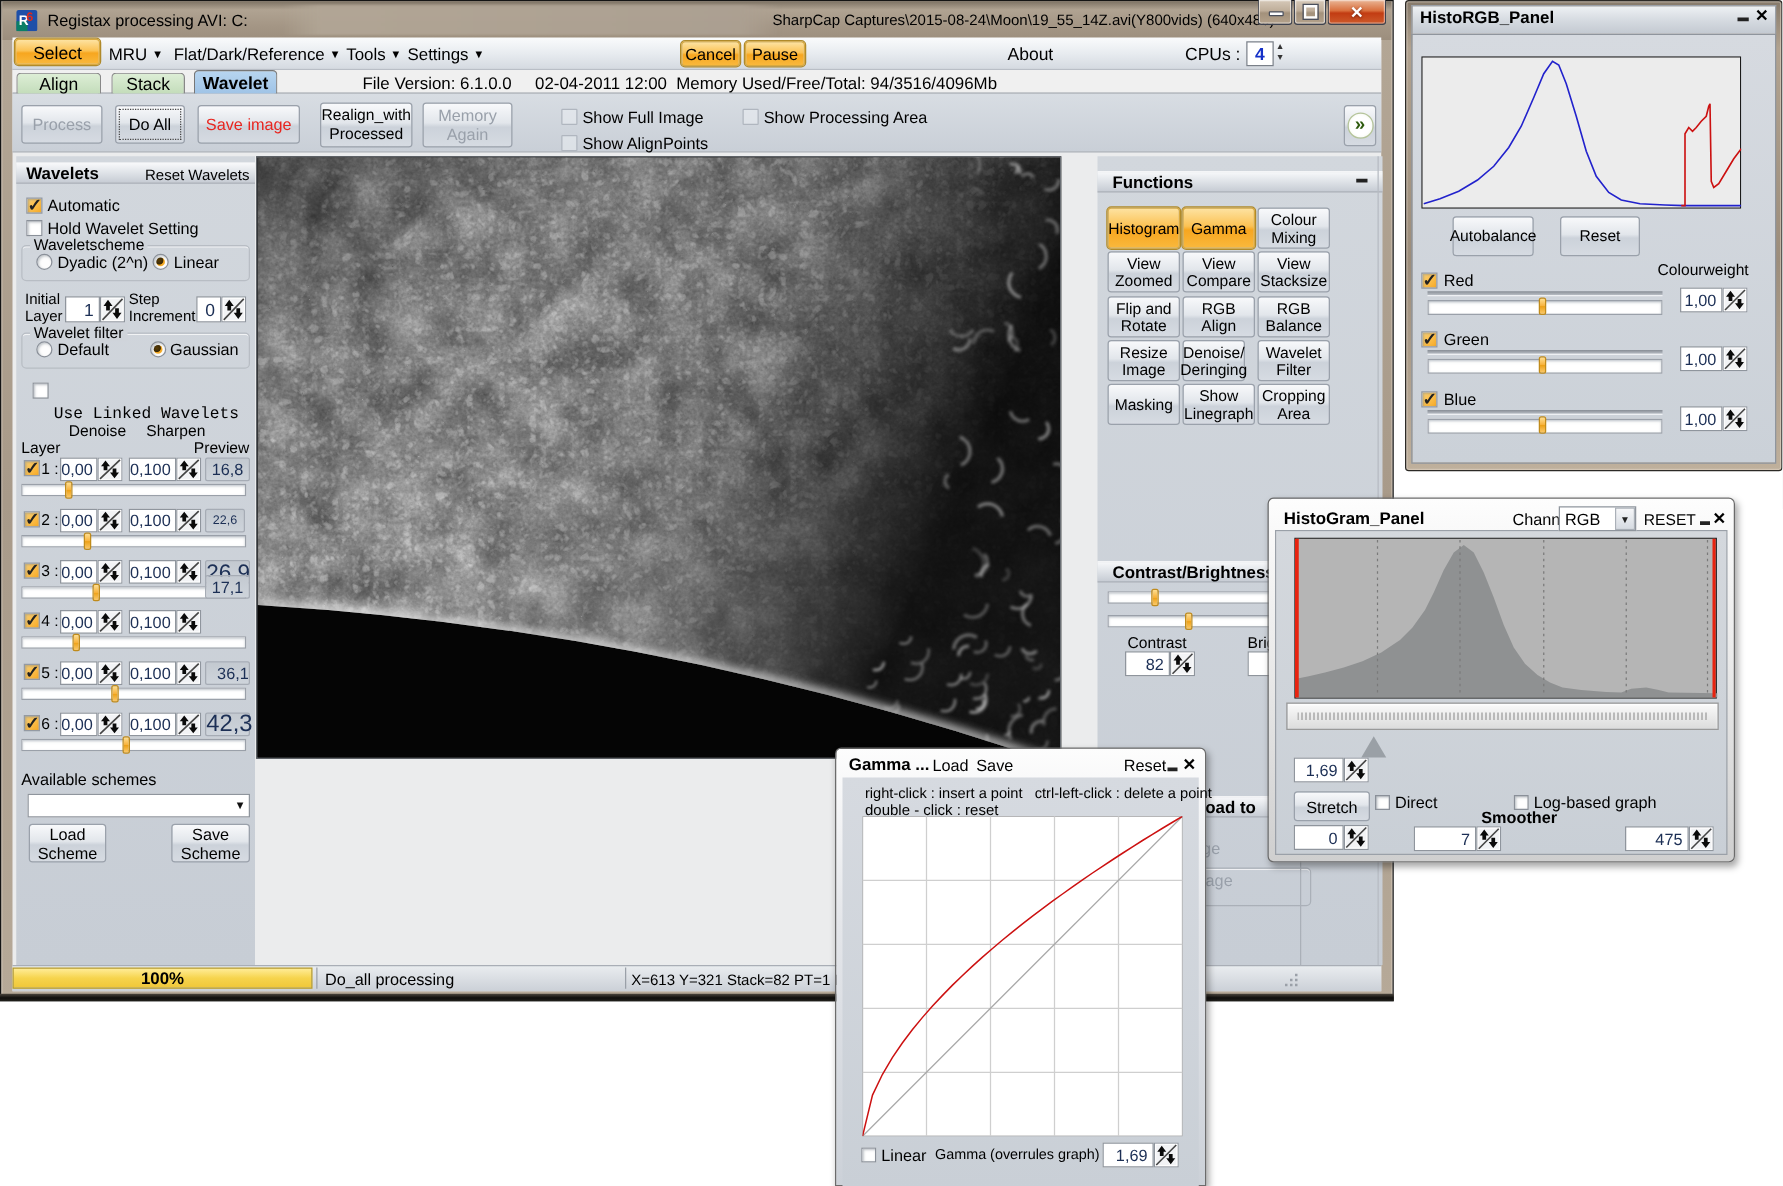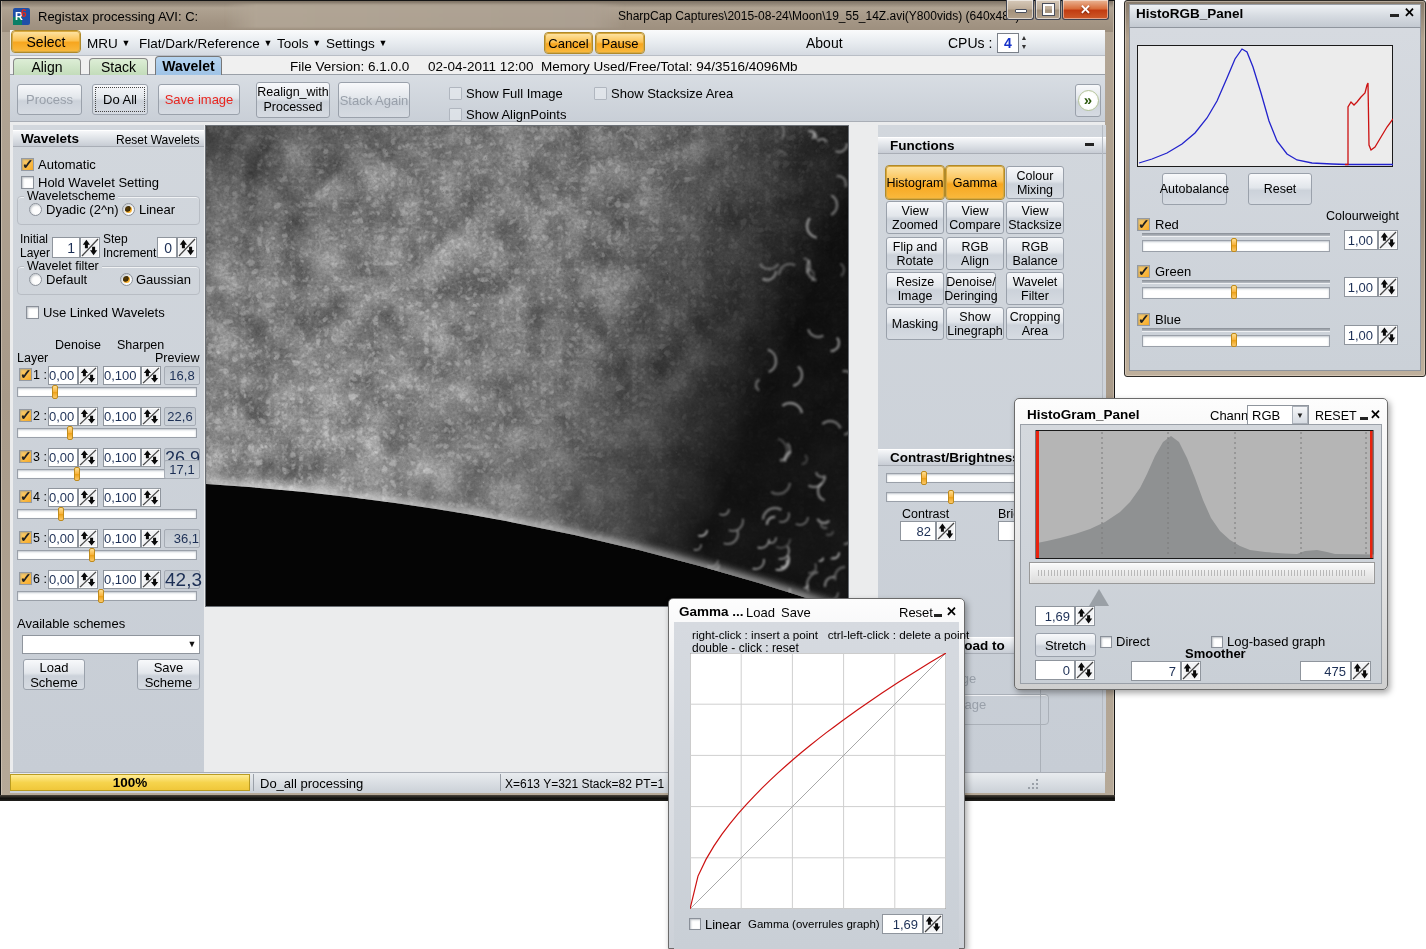--- a/index.html
+++ b/index.html
@@ -79,27 +79,27 @@
 <div class="abs" style="left:89px;top:58px;width:59px;height:17px;background:linear-gradient(180deg,#ddeed6,#c3dcba);border:1px solid #888;border-bottom:none;border-radius:4px 4px 0 0;text-align:center;font-size:14px;line-height:17px">Stack</div>
 <div class="abs" style="left:155px;top:56px;width:67px;height:19px;background:linear-gradient(180deg,#b7d5f0,#9fc3e6);border:1px solid #777;border-bottom:none;border-radius:4px 4px 0 0;text-align:center;font-size:14px;font-weight:bold;line-height:18px">Wavelet</div>
 <div class="t " style="left:290px;top:59px;font-size:13.5px">File Version: 6.1.0.0</div>
 <div class="t " style="left:428px;top:59px;font-size:13.5px">02-04-2011 12:00</div>
 <div class="t " style="left:541px;top:59px;font-size:13.5px">Memory Used/Free/Total: 94/3516/4096Mb</div>
 <div class="abs" style="left:10px;top:75px;width:1095px;height:47px;background:linear-gradient(180deg,#d8dde3 0%,#c9cfd7 100%);border-bottom:1px solid #a9aeb6"></div>
 <div class="btn dis" style="left:17px;top:84px;width:65px;height:31px;font-size:13px">Process</div>
 <div class="btn" style="left:92px;top:84px;width:56px;height:31px;font-size:13px"><span style="position:absolute;left:2px;top:2px;right:2px;bottom:2px;border:1px dotted #444"></span>Do All</div>
 <div class="btn" style="left:158px;top:84px;width:82px;height:31px;font-size:13px;color:#e8251f">Save image</div>
 <div class="btn" style="left:256px;top:82px;width:74px;height:36px;font-size:12.5px">Realign_with<br>Processed</div>
-<div class="btn dis" style="left:338px;top:82px;width:72px;height:36px;font-size:13px">Stack Again</div>
+<div class="btn dis" style="left:338px;top:82px;width:72px;height:36px;font-size:13px">Memory Again</div>
 <div class="abs" style="left:449px;top:87px;width:13px;height:13px;border:1px solid #b0b6bf;background:rgba(235,239,243,.55);border-radius:1px"></div>
 <div class="t " style="left:466px;top:86px;">Show Full Image</div>
 <div class="abs" style="left:449px;top:108px;width:13px;height:13px;border:1px solid #b0b6bf;background:rgba(235,239,243,.55);border-radius:1px"></div>
 <div class="t " style="left:466px;top:107px;">Show AlignPoints</div>
 <div class="abs" style="left:594px;top:87px;width:13px;height:13px;border:1px solid #b0b6bf;background:rgba(235,239,243,.55);border-radius:1px"></div>
-<div class="t " style="left:611px;top:86px;">Show Stacksize Area</div>
+<div class="t " style="left:611px;top:86px;">Show Processing Area</div>
 <div class="btn" style="left:1075px;top:84px;width:26px;height:33px">
     <span style="width:21px;height:21px;border-radius:50%;background:radial-gradient(circle,#ffffff 55%,#eef4e4 100%);border:1px solid #b5c49a;color:#2e5b0e;font-weight:bold;font-size:15px;line-height:18px">»</span>
   </div>
 <div class="abs" style="left:13px;top:125px;width:191px;height:647px;background:linear-gradient(180deg,#d2d7dd 0%,#c7cdd5 100%)"></div>
 <div class="hdr" style="left:13px;top:130px;width:191px;height:17px"></div>
 <div class="t " style="left:21px;top:131px;font-weight:bold;font-size:13.5px">Wavelets</div>
 <div class="t " style="left:116px;top:133px;font-size:12px">Reset Wavelets</div>
 <div class="cb on" style="left:21px;top:158px;width:13px;height:13px">
     <span style="font-size:14px">✓</span>
   </div>
@@ -136,21 +136,21 @@
 </svg>
 <div class="fset" style="left:17px;top:266px;width:183px;height:29px"></div>
 <div class="t " style="left:24px;top:259px;background:#cfd4da;padding:0 3px;font-size:12.5px">Wavelet filter</div>
 <div class="radio" style="left:29px;top:273px"></div>
 <div class="t " style="left:46px;top:272px;">Default</div>
 <div class="radio" style="left:120px;top:273px">
     <div class="rdot"></div>
   </div>
 <div class="t " style="left:136px;top:272px;">Gaussian</div>
 <div class="cb" style="left:26px;top:306px;width:13px;height:13px"></div>
-<div class="t " style="left:43px;top:305px;">Use Linked Wavelets</div>
+<div class="t " style="left:43px;top:323px;font-family:Liberation Mono, monospace;">Use Linked Wavelets</div>
 <div class="t " style="left:55px;top:338px;font-size:12.5px">Denoise</div>
 <div class="t " style="left:117px;top:338px;font-size:12.5px">Sharpen</div>
 <div class="t " style="left:17px;top:351px;font-size:12.5px">Layer</div>
 <div class="t " style="left:155px;top:351px;font-size:12.5px">Preview</div>
 <div class="cb on" style="left:19px;top:368px;width:13px;height:13px">
     <span style="font-size:14px">✓</span>
   </div>
 <div class="t " style="left:33px;top:368px;font-size:12.5px">1 :</div>
 <div class="sbox" style="left:48px;top:366px;width:30px;height:19px;line-height:18px;font-size:13px">0,00</div>
 <svg style="position:absolute;left:78px;top:366px" width="20" height="19" viewBox="0 0 20 20" preserveAspectRatio="none">
@@ -184,21 +184,21 @@
 <path d="M13.6,17.4 L17.2,12.6 H15.1 V9.2 H12.1 V12.6 H10 Z" fill="#0a0a0a"></path>
 </svg>
 <div class="sbox" style="left:103px;top:407px;width:38px;height:19px;line-height:18px;font-size:13px">0,100</div>
 <svg style="position:absolute;left:141px;top:407px" width="20" height="19" viewBox="0 0 20 20" preserveAspectRatio="none">
 <rect x="0.5" y="0.5" width="19" height="19" fill="#f2f3f5" stroke="#8f959d"></rect>
 <rect x="1.5" y="1.5" width="17" height="17" fill="none" stroke="#ffffff" opacity="0.8"></rect>
 <line x1="18" y1="2" x2="2" y2="18" stroke="#444" stroke-width="1.3"></line>
 <path d="M6.4,2.6 L10,7.4 H7.9 V10.8 H4.9 V7.4 H2.8 Z" fill="#0a0a0a"></path>
 <path d="M13.6,17.4 L17.2,12.6 H15.1 V9.2 H12.1 V12.6 H10 Z" fill="#0a0a0a"></path>
 </svg>
-<div class="abs" style="left:164px;top:407px;width:32px;height:19px;background:linear-gradient(180deg,#c3c9d0,#ced4db);border:1px solid #a6acb5;border-radius:2px;color:#1c2f55;font-size:13px;text-align:center;line-height:18px">22,6</div>
+<div class="abs" style="left:164px;top:407px;width:32px;height:19px;background:linear-gradient(180deg,#c3c9d0,#ced4db);border:1px solid #a6acb5;border-radius:2px;color:#1c2f55;font-size:10px;text-align:center;line-height:18px">22,6</div>
 <div class="track" style="left:17px;top:428px;width:180px;height:10px"></div>
 <div class="thumb" style="left:67px;top:426px"></div>
 <div class="cb on" style="left:19px;top:450px;width:13px;height:13px">
     <span style="font-size:14px">✓</span>
   </div>
 <div class="t " style="left:33px;top:450px;font-size:12.5px">3 :</div>
 <div class="sbox" style="left:48px;top:448px;width:30px;height:19px;line-height:18px;font-size:13px">0,00</div>
 <svg style="position:absolute;left:78px;top:448px" width="20" height="19" viewBox="0 0 20 20" preserveAspectRatio="none">
 <rect x="0.5" y="0.5" width="19" height="19" fill="#f2f3f5" stroke="#8f959d"></rect>
 <rect x="1.5" y="1.5" width="17" height="17" fill="none" stroke="#ffffff" opacity="0.8"></rect>

